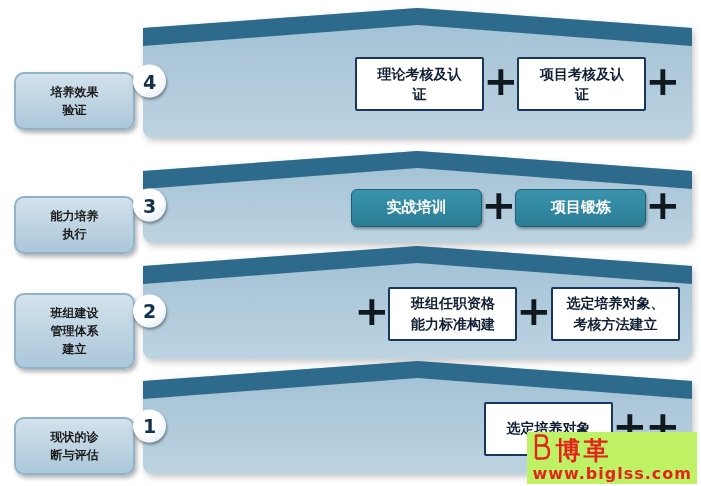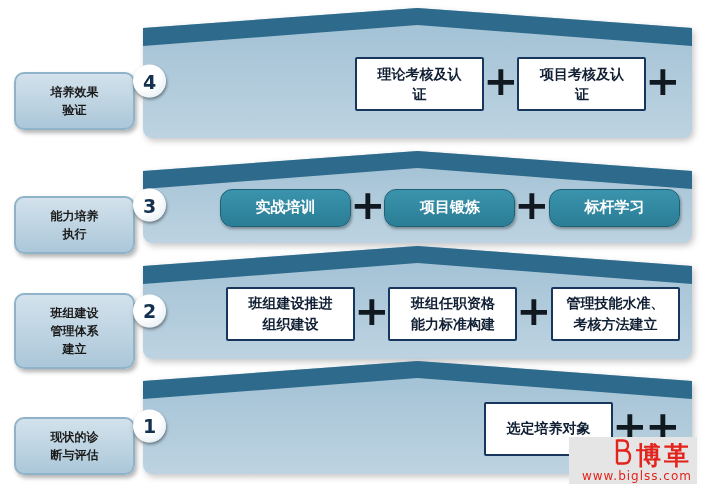--- a/index.html
+++ b/index.html
@@ -51,47 +51,47 @@
 
   .step {
     background:#ffffff; border:2px solid #17365d; border-radius:2px;
     color:#101f33; font-weight:bold; font-size:14px; line-height:1.45;
     text-align:center; white-space:pre-line;
     display:flex; align-items:center; justify-content:center;
     min-height:54px; width:129px; padding:3px 2px;
   }
   .filled .step {
     background:linear-gradient(180deg,#3a93ac,#2a7e96);
-    border:1px solid #1e6175; border-radius:12px;
+    border:1px solid #1e6175; border-radius:6px;
     color:#ffffff; font-size:15px; min-height:38px; width:131px;
     box-shadow:1px 2px 3px rgba(0,0,0,.35);
   }
 
   .plus {
     font-size:40px; font-weight:900; color:#101820;
     line-height:1; padding-bottom:6px; transform:scaleX(1.05);
   }
 
   .circle {
     position:absolute; left:-10px; top:calc(50% + 8px); transform:translateY(-50%);
     width:33px; height:33px; border-radius:50%;
     background:radial-gradient(circle at 35% 30%,#ffffff 45%,#dbe7ef);
     box-shadow:1px 2px 3px rgba(0,0,0,.4);
     display:flex; align-items:center; justify-content:center;
     font-weight:bold; font-size:19px; color:#14324f; z-index:2;
   }
 
   .logo {
     position:absolute; right:4px; bottom:2px; z-index:5;
-    background:#e5e5e5; padding:1px 5px;
-    display:flex; flex-direction:column; align-items:flex-end;
+    background:#bef264; padding:1px 5px;
+    display:flex; flex-direction:column; align-items:flex-start;
   }
   .logo-top { display:flex; align-items:flex-end; gap:3px; }
   .logo-brand { color:#e2241d; font-size:25px; font-weight:bold; letter-spacing:3px; line-height:1.1; }
-  .logo-url { color:#e2241d; font-size:12px; font-weight:normal; letter-spacing:1px;margin-left:8px; }
+  .logo-url { color:#e2241d; font-size:16px; font-weight:bold; letter-spacing:1px; }
 </style>
 </head>
 <body>
 
 <div class="stage" id="stage-4">
   <div class="label-box">培养效果
 验证</div>
   <div class="banner">
     <div class="banner-bg"></div>
     <div class="chevron"></div>
@@ -112,41 +112,38 @@
 执行</div>
   <div class="banner">
     <div class="banner-bg"></div>
     <div class="chevron"></div>
     <div class="circle">3</div>
     <div class="content">
       <div class="step">实战培训</div>
       <div class="plus">+</div>
       <div class="step">项目锻炼</div>
       <div class="plus">+</div>
-      <div class="step">标杆学习</div>
     </div>
   </div>
 </div>
 
 <div class="stage" id="stage-2">
   <div class="label-box">班组建设
 管理体系
 建立</div>
   <div class="banner">
     <div class="banner-bg"></div>
     <div class="chevron"></div>
     <div class="circle">2</div>
     <div class="content">
-      <div class="step">班组建设推进
-组织建设</div>
       <div class="plus">+</div>
       <div class="step">班组任职资格
 能力标准构建</div>
       <div class="plus">+</div>
-      <div class="step">管理技能水准、
+      <div class="step">选定培养对象、
 考核方法建立</div>
     </div>
   </div>
 </div>
 
 <div class="stage" id="stage-1">
   <div class="label-box">现状的诊
 断与评估</div>
   <div class="banner">
     <div class="banner-bg"></div>

